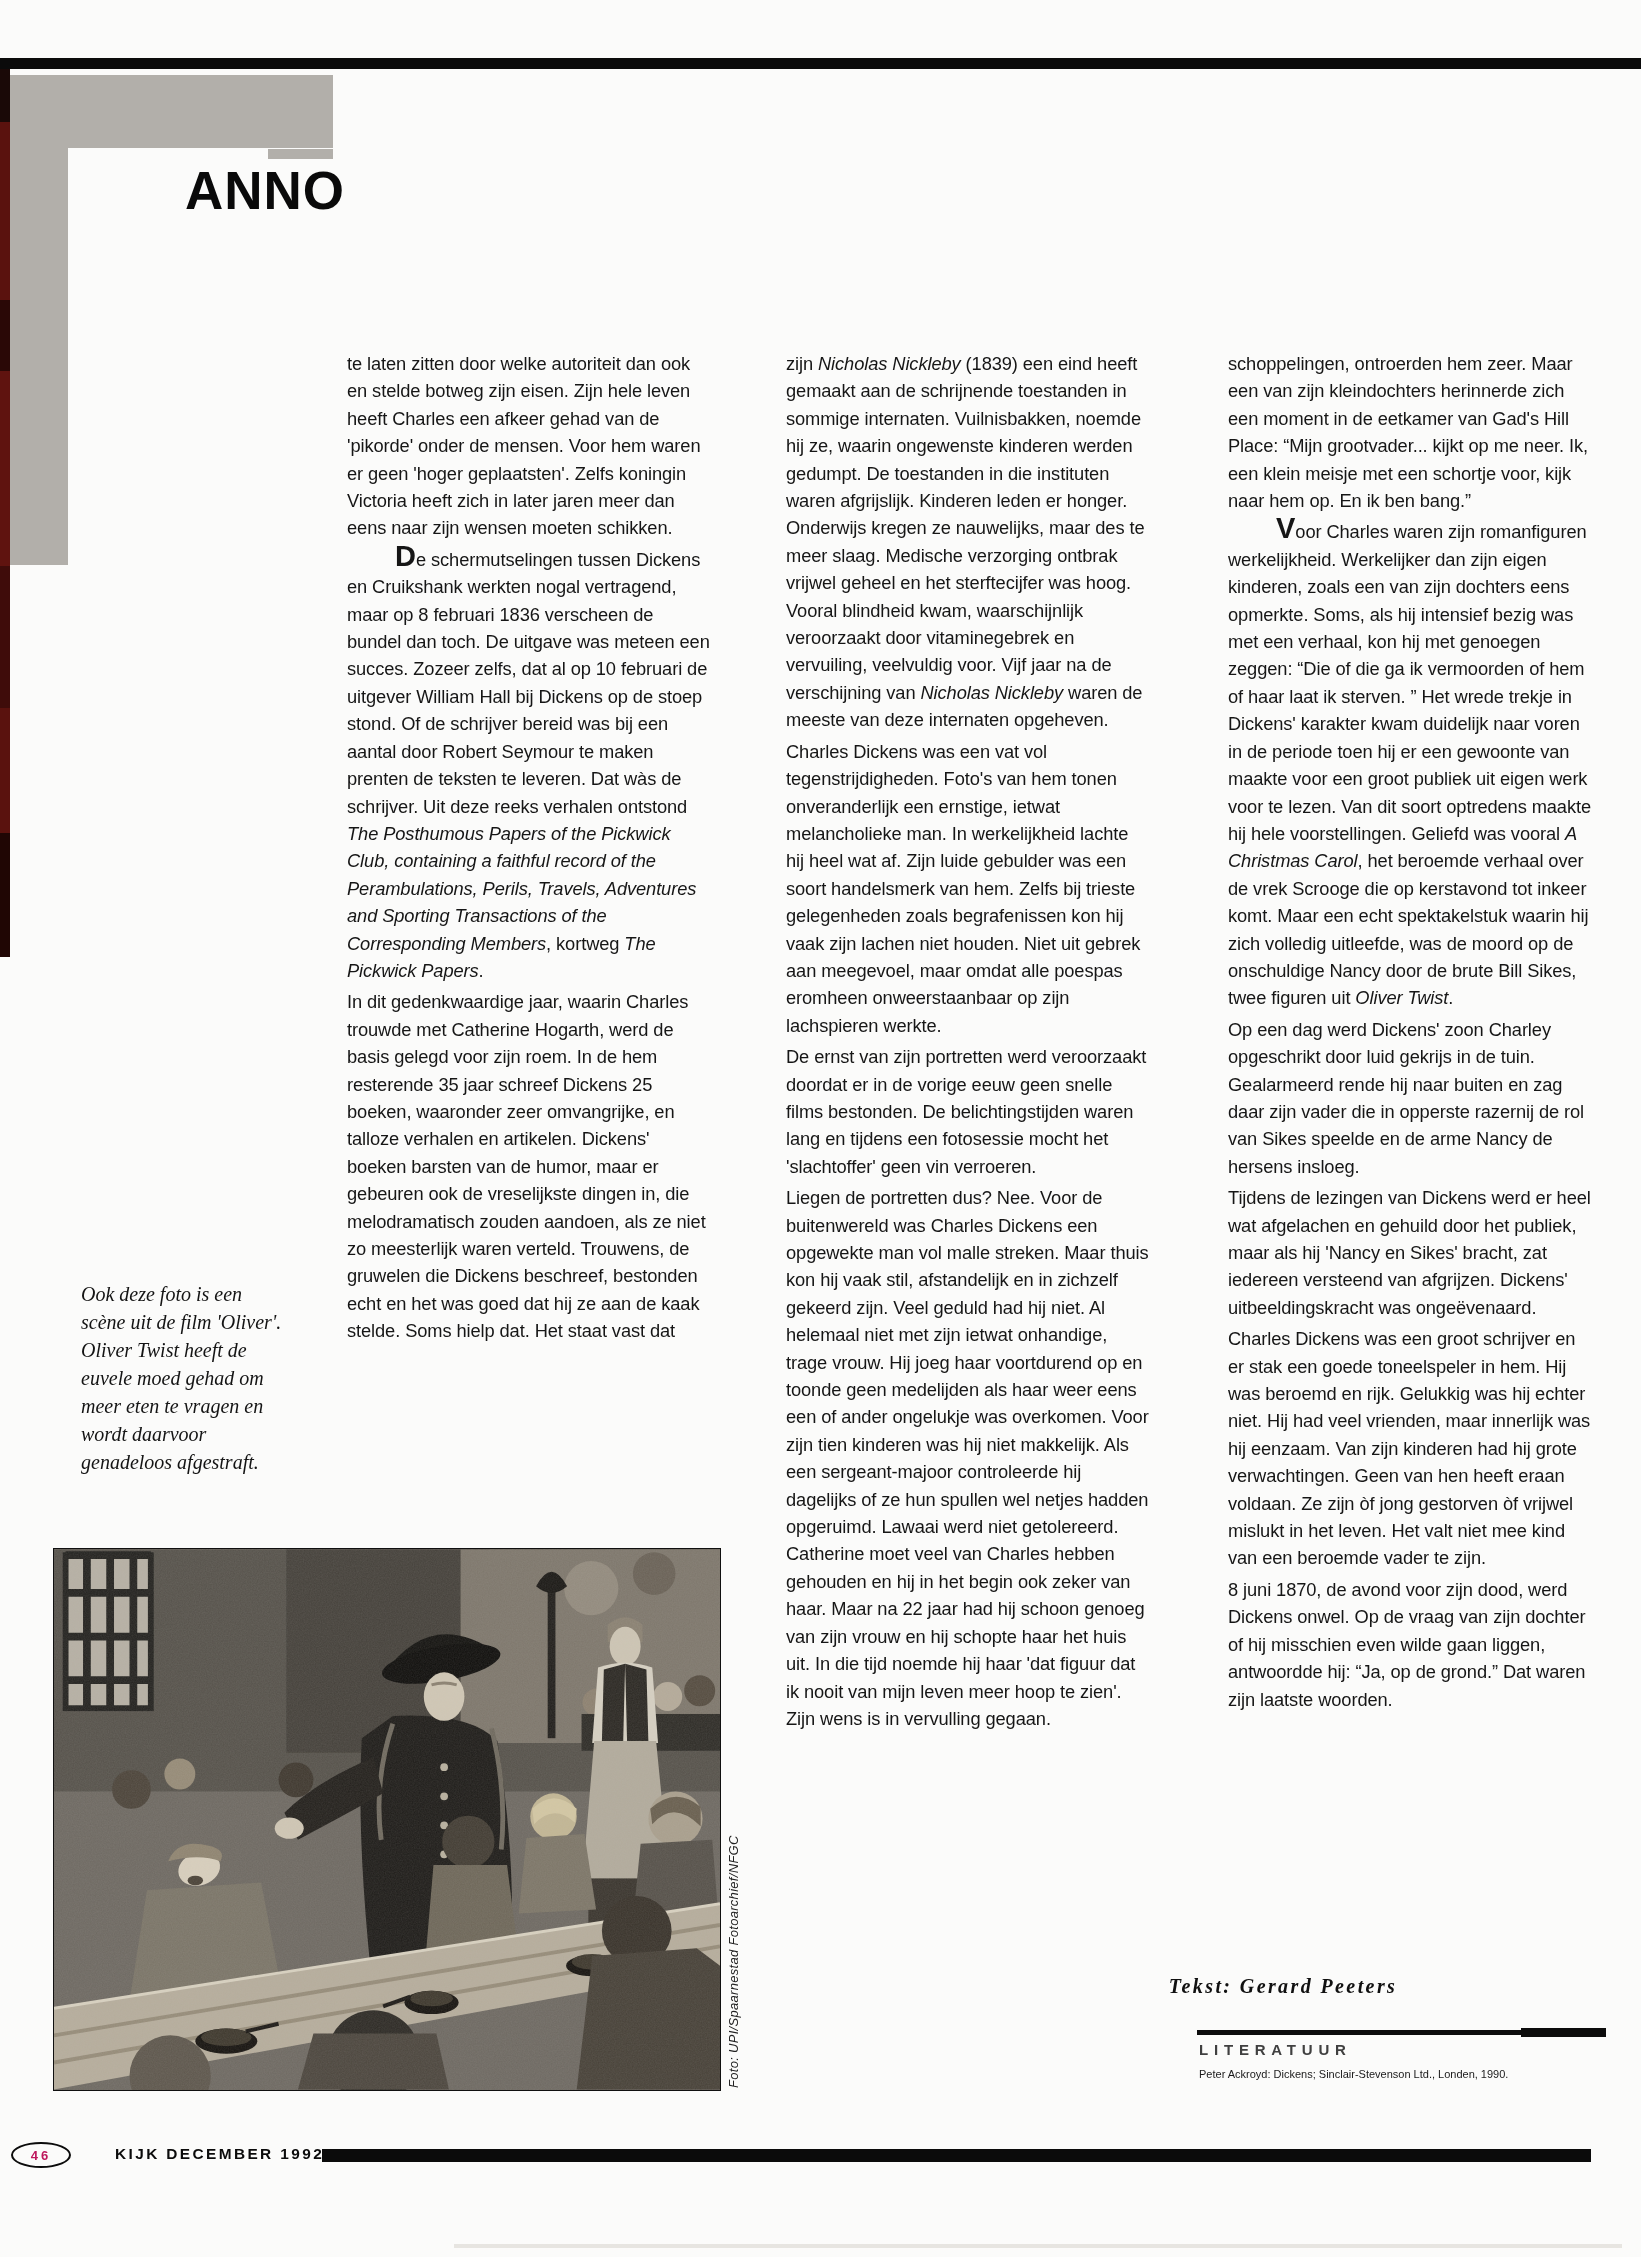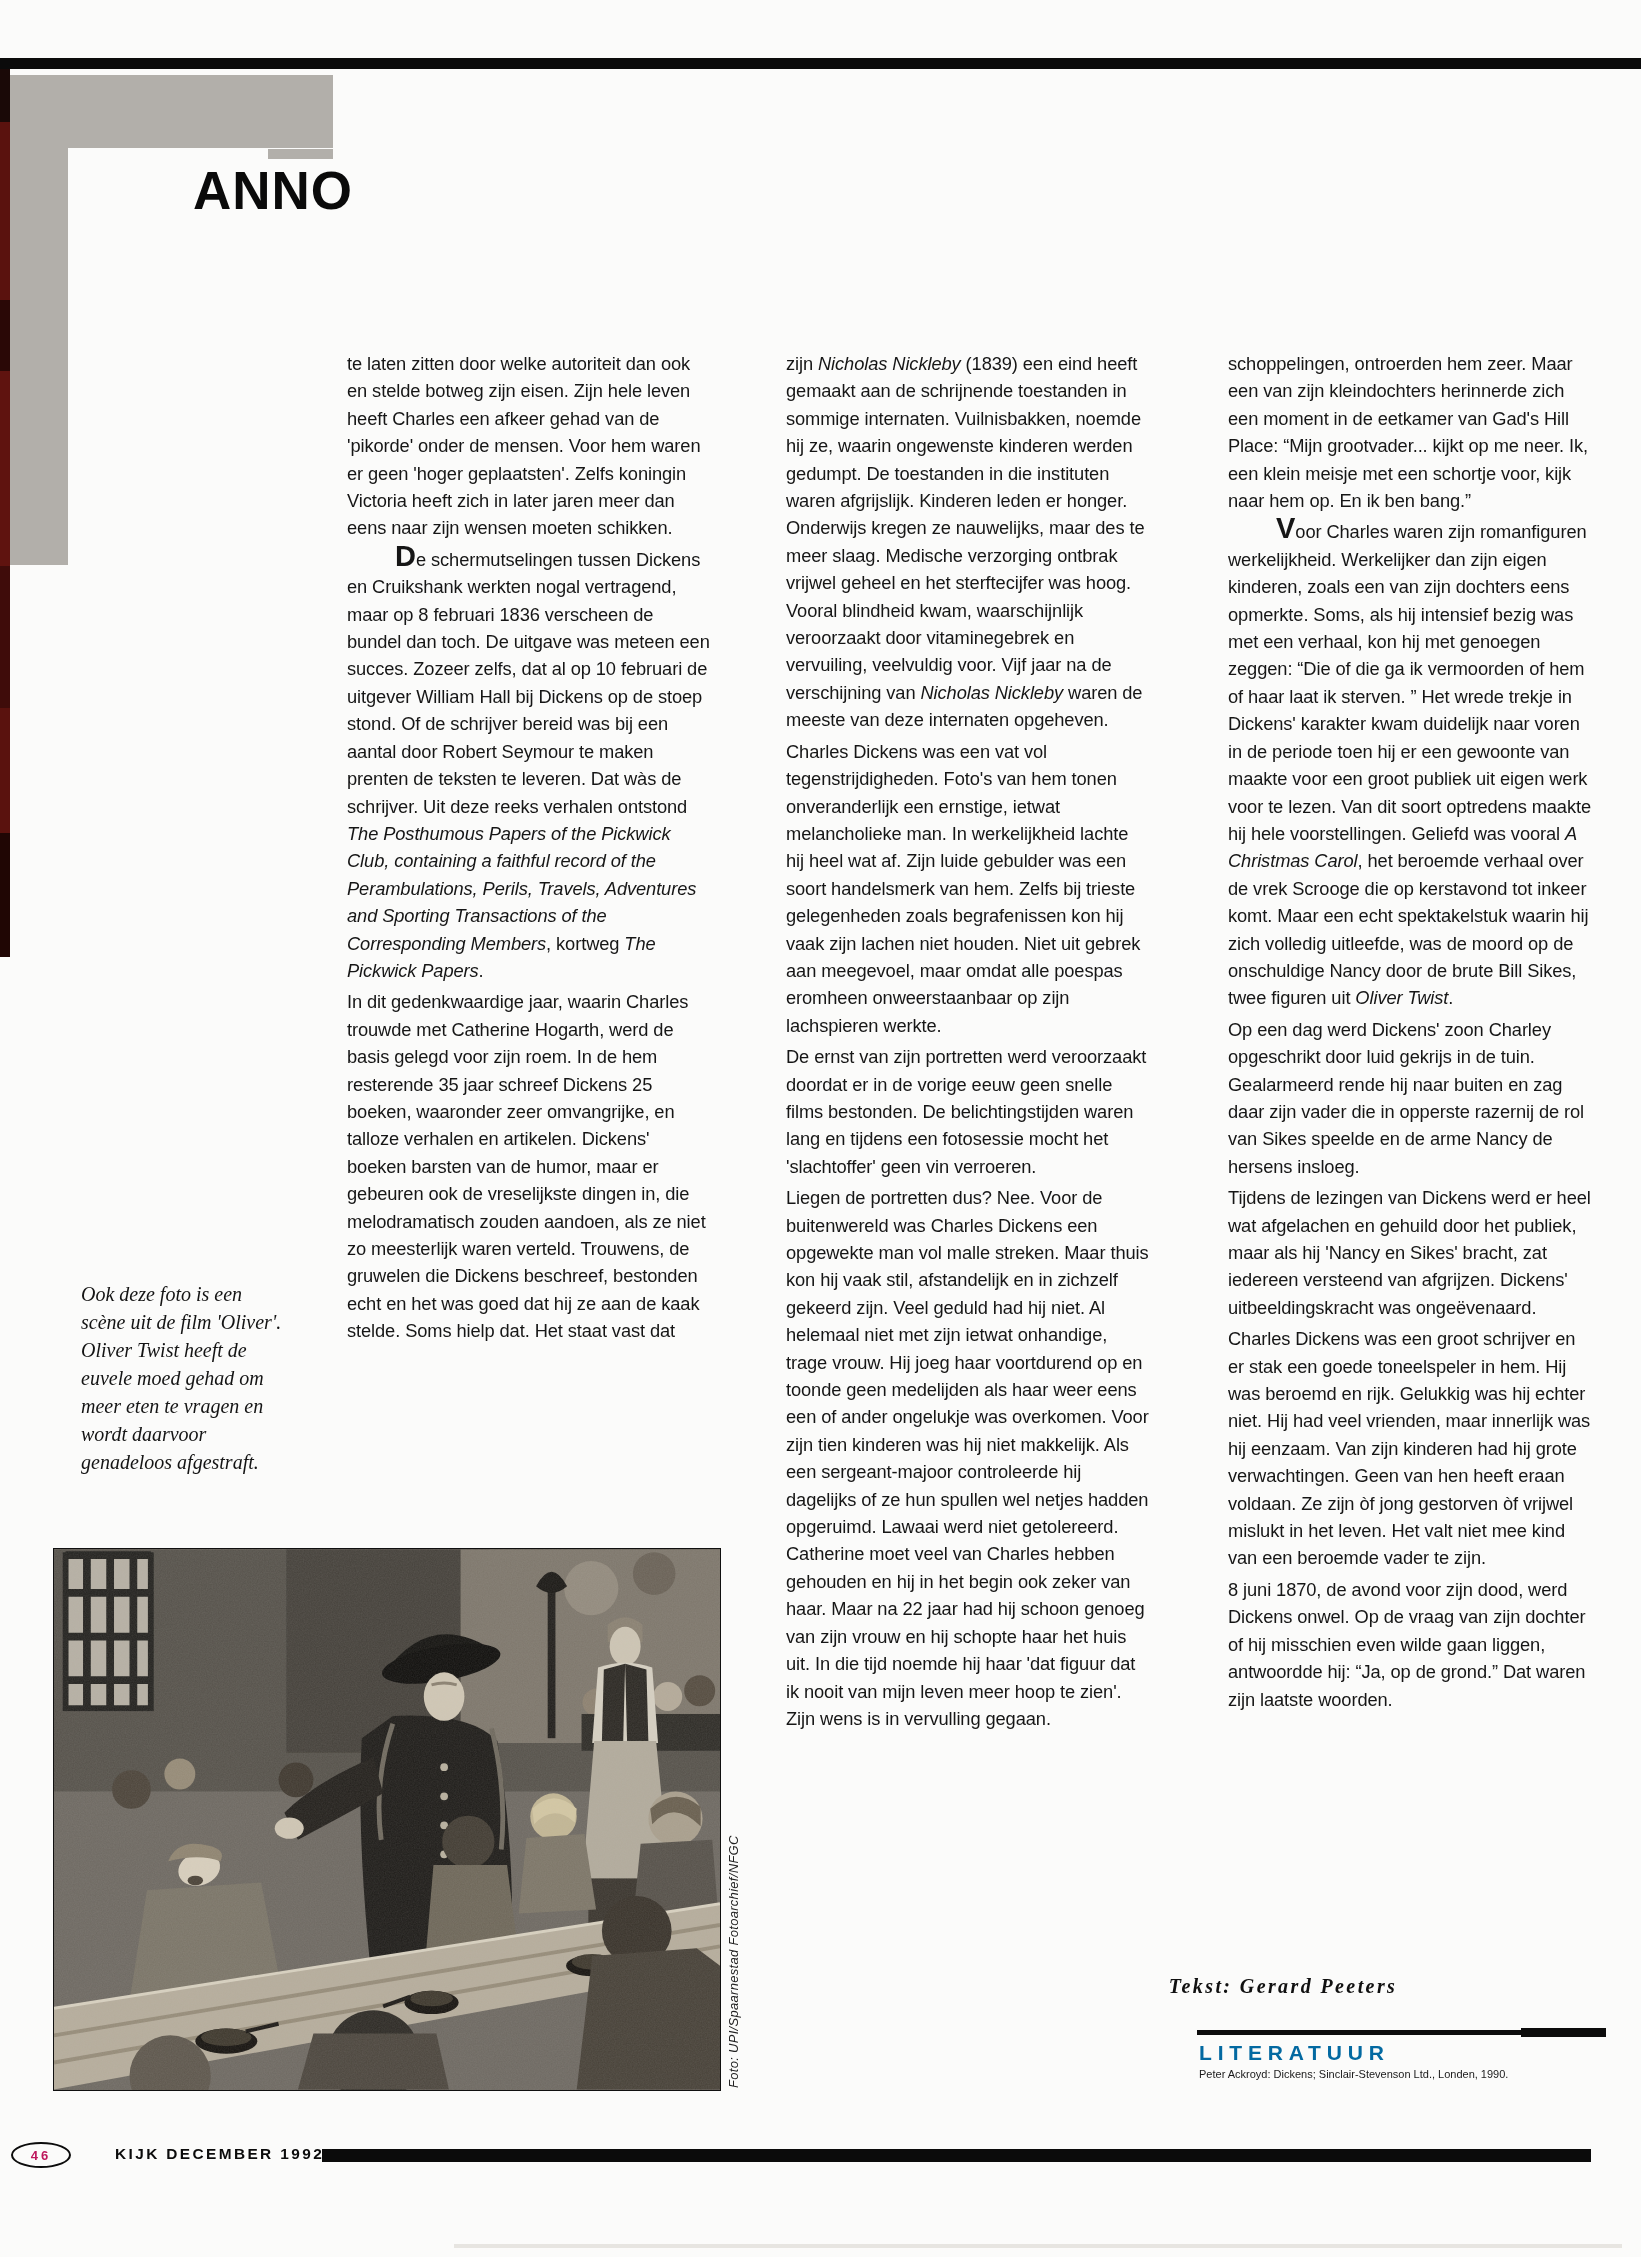--- a/index.html
+++ b/index.html
@@ -5,21 +5,21 @@
 <style>
   html,body{margin:0;padding:0;background:#9a9a9a;}
   .page{position:relative;width:1641px;height:2257px;background:#fbfbfa;overflow:hidden;
         font-family:"Liberation Sans",sans-serif;color:#161616;}
   .top-rule{position:absolute;left:0;top:58px;width:1641px;height:10.6px;background:#0b0b0b;}
   .red-strip{position:absolute;left:0;top:69px;width:9.7px;height:888px;
      background:linear-gradient(180deg,#1a0907 0 6%,#5a120e 6% 26%,#2a0806 26% 34%,#5f130f 34% 56%,#3f0c0a 56% 72%,#5a120e 72% 86%,#200604 86% 100%);}
   .gray-bar-h{position:absolute;left:9.7px;top:75px;width:323px;height:73px;background:#b2afaa;}
   .gray-bar-step{position:absolute;left:268px;top:149px;width:65px;height:9.7px;background:#b2afaa;}
   .gray-bar-v{position:absolute;left:9.7px;top:75px;width:58px;height:490px;background:#b2afaa;}
-  .headline{position:absolute;left:193px;top:160px;font-size:53px;font-weight:bold;
+  .headline{position:absolute;left:185px;top:160px;font-size:53px;font-weight:bold;
      letter-spacing:1px;color:#0a0a0a;}
   .col{position:absolute;top:346px;font-size:18.3px;line-height:27.4px;letter-spacing:-0.1px;text-align:left;}
   .col p{margin:4px;}
   .col p.ind{text-indent:48px;}
   .col .i{font-style:italic;}
   .col .dc{font-size:29px;font-weight:bold;line-height:1px;letter-spacing:0;}
   .col1{left:343px;width:372px;}
   .col2{left:782px;width:372px;}
   .col3{left:1224px;width:375px;}
   .caption{position:absolute;left:81px;top:1280px;width:201px;
@@ -27,22 +27,22 @@
   .photo{position:absolute;left:53px;top:1548px;width:668px;height:543px;
      border:1.9px solid #101010;box-sizing:border-box;background:#6e6962;}
   .photo svg{display:block;width:100%;height:100%;}
   .photo-credit{position:absolute;left:726px;top:2088px;transform-origin:0 0;transform:rotate(-90deg);
      white-space:nowrap;font-size:13px;font-style:italic;color:#222;letter-spacing:0.3px;}
   .byline{position:absolute;left:1062px;top:1975px;width:442px;text-align:center;
      font-family:"Liberation Serif",serif;font-style:italic;font-weight:bold;font-size:20px;
      letter-spacing:2.4px;color:#101010;}
   .lit-rule{position:absolute;left:1197px;top:2030px;width:406px;height:4.8px;background:#0c0c0c;}
   .lit-rule-step{position:absolute;left:1521px;top:2028px;width:85px;height:8.7px;background:#0c0c0c;}
-  .lit-title{position:absolute;left:1199px;top:2041px;font-size:21px;font-weight:bold;
-     letter-spacing:5.8px;color:#0369a1;}
+  .lit-title{position:absolute;left:1199px;top:2041px;font-size:15px;font-weight:bold;
+     letter-spacing:5.8px;color:#404040;}
   .lit-ref{position:absolute;left:1199px;top:2066px;width:409px;font-size:11px;line-height:16.4px;color:#1a1a1a;}
   .footer-badge{position:absolute;left:11px;top:2142px;width:60px;height:26px;border:2.9px solid #0b0b0b;
      border-radius:50%;display:flex;align-items:center;justify-content:center;
      font-size:13px;font-weight:bold;letter-spacing:2.9px;box-sizing:border-box;color:#be185d;}
   .footer-mag{position:absolute;left:115px;top:2145px;font-size:15.4px;font-weight:bold;
      letter-spacing:2.4px;color:#0b0b0b;}
   .footer-bar{position:absolute;left:322px;top:2149px;width:1269px;height:12.6px;background:#0b0b0b;}
   .bottom-smudge{position:absolute;left:454px;top:2244px;width:1168px;height:3.9px;background:#e7e5e1;}
 </style>
 </head>

